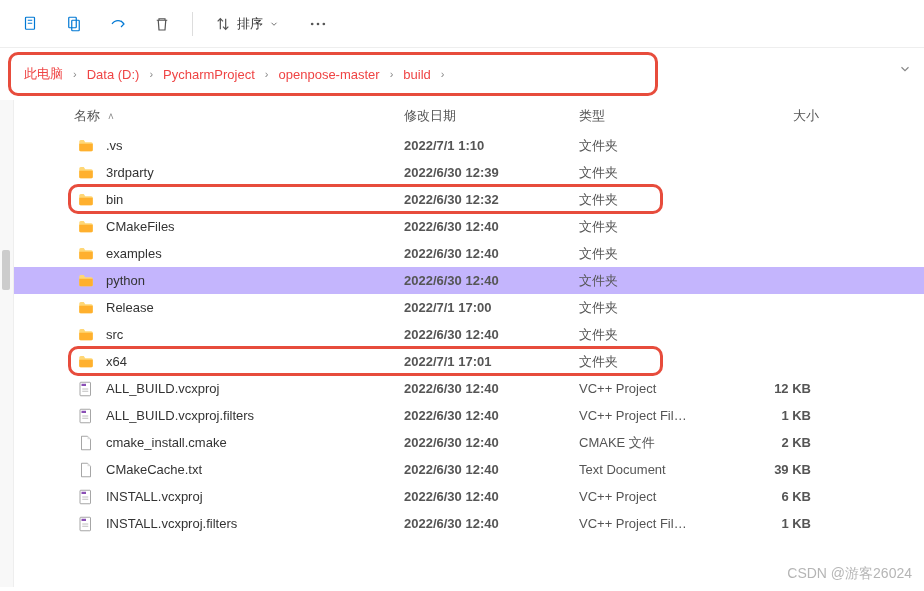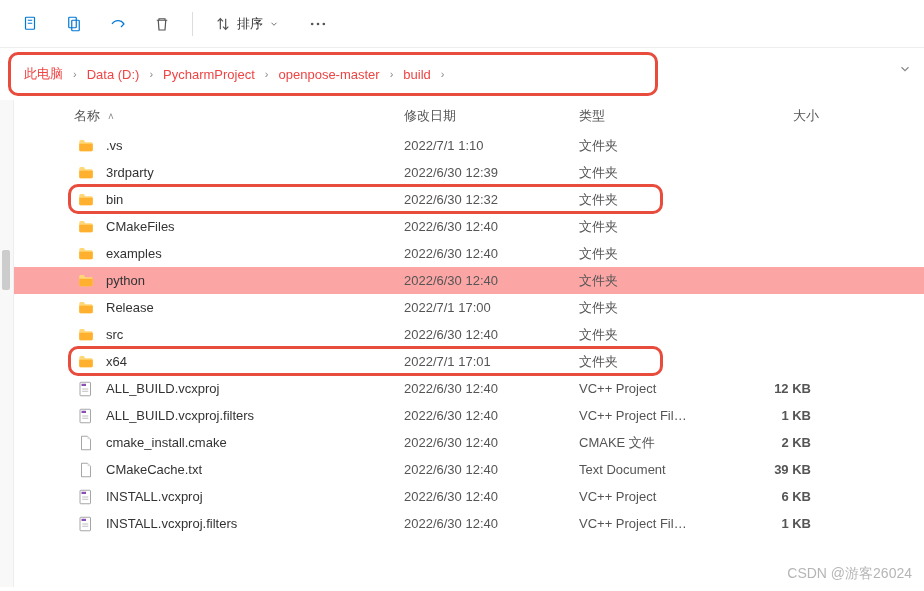--- a/index.html
+++ b/index.html
@@ -24,24 +24,24 @@
     .file-list { flex: 1; overflow: hidden; }
     .headers { display: flex; height: 32px; align-items: center; padding-left: 60px; color: #555; font-size: 13px; }
     .col-name { flex: 0 0 330px; display: flex; align-items: center; gap: 8px; text-align: right; }
     .col-date { flex: 0 0 175px; }
     .col-type { flex: 0 0 160px; }
     .col-size { flex: 0 0 80px; text-align: right; }
     .sort-arrow { color: #888; font-size: 10px; }
     
     .rows { }
     .row { display: flex; height: 27px; align-items: center; padding-left: 60px; cursor: pointer; position: relative; }
-    .row.selected { background: #fca5a5; }
+    .row.selected { background: #c4b5fd; }
     .row .icon-cell { width: 24px; display: flex; align-items: center; justify-content: center; margin-right: 8px; }
     .row .name-cell { flex: 0 0 298px; white-space: nowrap; overflow: hidden; text-overflow: ellipsis; }
-    .row .date-cell { flex: 0 0 175px; color: #555; }
+    .row .date-cell { flex: 0 0 175px; color: #555; font-weight: bold; }
     .row .type-cell { flex: 0 0 160px; color: #555; white-space: nowrap; overflow: hidden; text-overflow: ellipsis; }
     .row .size-cell { flex: 0 0 80px; text-align: right; color: #555; padding-right: 8px; font-weight: bold; }
     
     .row-highlight { position: absolute; left: 54px; top: -2px; width: 595px; height: 30px; border: 3px solid #e74c3c; border-radius: 10px; pointer-events: none; }
     
     svg { display: block; }
     
     .watermark { position: absolute; bottom: 8px; right: 12px; color: rgba(120,120,120,0.55); font-size: 14px; pointer-events: none; }
   </style>
 </head>

